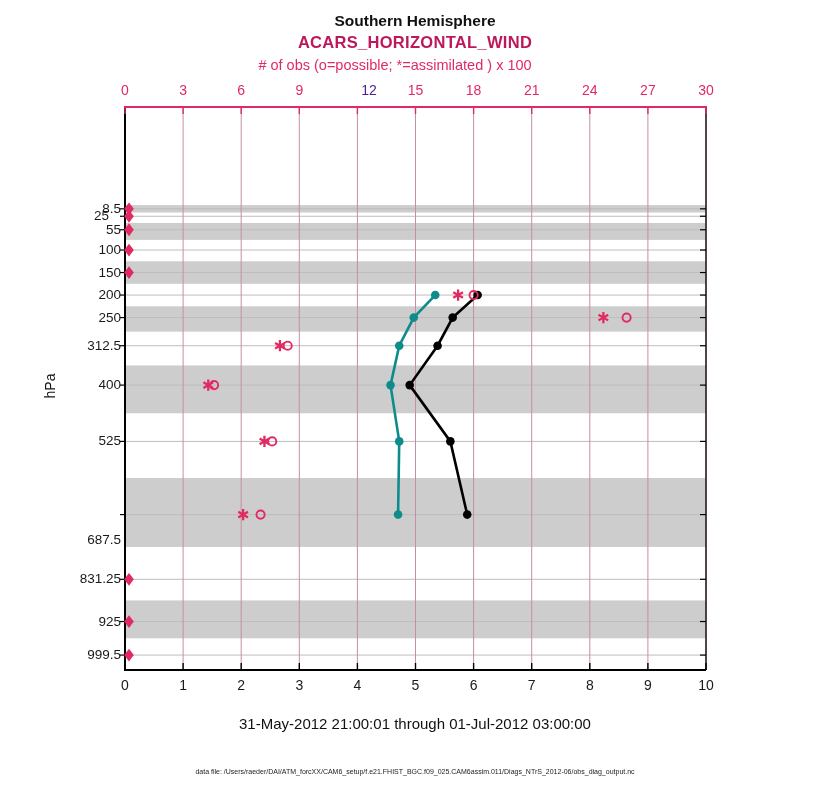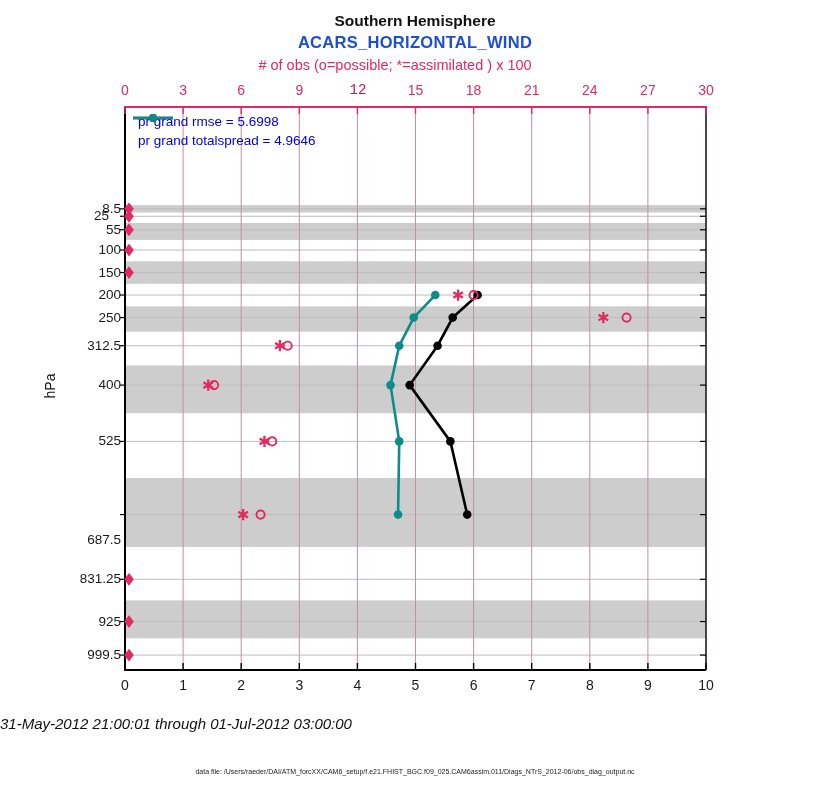--- a/index.html
+++ b/index.html
@@ -1,26 +1,26 @@
 <!DOCTYPE html>
 <html><head>
 <meta charset="utf-8">
 <style>
   html,body{margin:0;padding:0;background:#fff;}
   #fig{position:relative;width:830px;height:800px;background:#ffffff;
        font-family:"Liberation Sans",sans-serif;overflow:hidden;}
   .abs{position:absolute;}
   .ttl1{top:12px;left:0;width:830px;text-align:center;font-size:15.5px;font-weight:bold;color:#111;}
-  .ttl2{top:33px;left:0;width:830px;text-align:center;font-size:16.5px;font-weight:bold;color:#1d4ed8;letter-spacing:.3px;}
+  .ttl2{top:33px;left:0;width:830px;text-align:center;font-size:16.5px;font-weight:bold;color:#be185d;letter-spacing:.3px;}
   .toplab{top:57px;left:0;width:790px;text-align:center;font-size:14.5px;}
   .xticklab{position:absolute;width:40px;text-align:center;font-size:14px;color:#1a1a1a;}
   .topticklab{position:absolute;width:40px;text-align:center;font-size:14px;}
   .yticklab{position:absolute;width:80px;text-align:right;font-size:13.5px;color:#1a1a1a;}
   .xlabel{top:695px;left:0;width:830px;text-align:center;font-size:14.5px;color:#111;}
-  .dateline{top:715px;left:0;width:830px;text-align:left;font-size:15px;color:#111;font-style:italic;}
+  .dateline{top:715px;left:0;width:830px;text-align:center;font-size:15px;color:#111;}
   .footer{top:768px;left:0;width:830px;text-align:center;font-size:7px;color:#222;}
   .ylab{left:30px;top:378px;width:40px;text-align:center;font-size:14px;color:#111;
         transform:rotate(-90deg);transform-origin:center center;}
   #legend{left:132px;top:112px;}
   .lrow{display:flex;align-items:center;height:19px;}
   .lrow svg{display:block;}
   .ltext{font-size:13.5px;margin-left:6px;}
   svg{position:absolute;left:0;top:0;}
 </style>
 </head>
@@ -147,56 +147,40 @@
       <circle cx="214.08666666666664" cy="385.12" r="4.1" stroke="#e12a62" stroke-width="1.9" fill="none"></circle>
       <path d="M264.44,435.8075 L264.44,447.00750000000005 M259.5904,438.6075 L269.2896,444.20750000000004 M259.5904,444.20750000000004 L269.2896,438.6075" stroke="#e12a62" stroke-width="2.3" fill="none"></path>
       <circle cx="272.1866666666666" cy="441.4075" r="4.1" stroke="#e12a62" stroke-width="1.9" fill="none"></circle>
       <path d="M243.13666666666666,508.98124999999993 L243.13666666666666,520.18125 M238.28706666666665,511.78124999999994 L247.98626666666667,517.3812499999999 M238.28706666666665,517.3812499999999 L247.98626666666667,511.78124999999994" stroke="#e12a62" stroke-width="2.3" fill="none"></path>
       <circle cx="260.56666666666666" cy="514.58125" r="4.1" stroke="#e12a62" stroke-width="1.9" fill="none"></circle>
       <polygon points="129,572.911875 133.8,579.311875 129,585.711875 124.2,579.311875" fill="#e12a62"></polygon>
       <polygon points="129,615.1274999999999 133.8,621.5274999999999 129,627.9274999999999 124.2,621.5274999999999" fill="#e12a62"></polygon>
       <polygon points="129,648.67485 133.8,655.07485 129,661.47485 124.2,655.07485" fill="#e12a62"></polygon>
     </svg>
 
-  <div class="abs" id="legend">
-    <div class="lrow">
-      <svg width="42" height="12">
-        <line x1="1" y1="6" x2="41" y2="6" stroke-width="2.6" class="leg-line-0" stroke="#000000"></line>
-        <circle cx="21" cy="6" r="4" class="leg-dot-0" fill="#000000"></circle>
-      </svg>
-      <span class="ltext" style="color: rgb(0, 0, 221);">pr grand rmse = 5.6998</span>
-    </div>
-    <div class="lrow">
-      <svg width="42" height="12">
-        <line x1="1" y1="6" x2="41" y2="6" stroke-width="2.6" class="leg-line-1" stroke="#0e8c8c"></line>
-        <circle cx="21" cy="6" r="4" class="leg-dot-1" fill="#0e8c8c"></circle>
-      </svg>
-      <span class="ltext" style="color: rgb(0, 0, 221);">pr grand totalspread = 4.9646</span>
-    </div>
-  </div>
 
   <div class="abs ylab">hPa</div>
   <div class="abs dateline">31-May-2012 21:00:01 through 01-Jul-2012 03:00:00</div>
   <div class="abs footer">data file: /Users/raeder/DAI/ATM_forcXX/CAM6_setup/f.e21.FHIST_BGC.f09_025.CAM6assim.011/Diags_NTrS_2012-06/obs_diag_output.nc</div>
 <div class="xticklab" style="left: 105px; top: 677px;">0</div>
     <div class="xticklab" style="left: 163.1px; top: 677px;">1</div>
     <div class="xticklab" style="left: 221.2px; top: 677px;">2</div>
     <div class="xticklab" style="left: 279.3px; top: 677px;">3</div>
     <div class="xticklab" style="left: 337.4px; top: 677px;">4</div>
     <div class="xticklab" style="left: 395.5px; top: 677px;">5</div>
     <div class="xticklab" style="left: 453.6px; top: 677px;">6</div>
     <div class="xticklab" style="left: 511.7px; top: 677px;">7</div>
     <div class="xticklab" style="left: 569.8px; top: 677px;">8</div>
     <div class="xticklab" style="left: 627.9px; top: 677px;">9</div>
     <div class="xticklab" style="left: 686px; top: 677px;">10</div>
     <div class="topticklab" style="left: 105px; top: 82px; color: rgb(225, 42, 98);">0</div>
     <div class="topticklab" style="left: 163.1px; top: 82px; color: rgb(225, 42, 98);">3</div>
     <div class="topticklab" style="left: 221.2px; top: 82px; color: rgb(225, 42, 98);">6</div>
     <div class="topticklab" style="left: 279.3px; top: 82px; color: rgb(225, 42, 98);">9</div>
-    <div class="topticklab" style="left: 338px; top: 82px; color: #be185d; font-family: Liberation Mono, monospace;">12</div>
+    <div class="topticklab" style="left: 349px; top: 82px; color: #4c1d95;">12</div>
     <div class="topticklab" style="left: 395.5px; top: 82px; color: rgb(225, 42, 98);">15</div>
     <div class="topticklab" style="left: 453.6px; top: 82px; color: rgb(225, 42, 98);">18</div>
     <div class="topticklab" style="left: 511.7px; top: 82px; color: rgb(225, 42, 98);">21</div>
     <div class="topticklab" style="left: 569.8px; top: 82px; color: rgb(225, 42, 98);">24</div>
     <div class="topticklab" style="left: 627.9px; top: 82px; color: rgb(225, 42, 98);">27</div>
     <div class="topticklab" style="left: 686px; top: 82px; color: rgb(225, 42, 98);">30</div>
     <div class="yticklab" style="left: 41px; top: 200.828px;">8.5</div>
     <div class="yticklab" style="left: 29px; top: 208.257px;">25</div>
     <div class="yticklab" style="left: 41px; top: 221.767px;">55</div>
     <div class="yticklab" style="left: 41px; top: 242.03px;">100</div>

